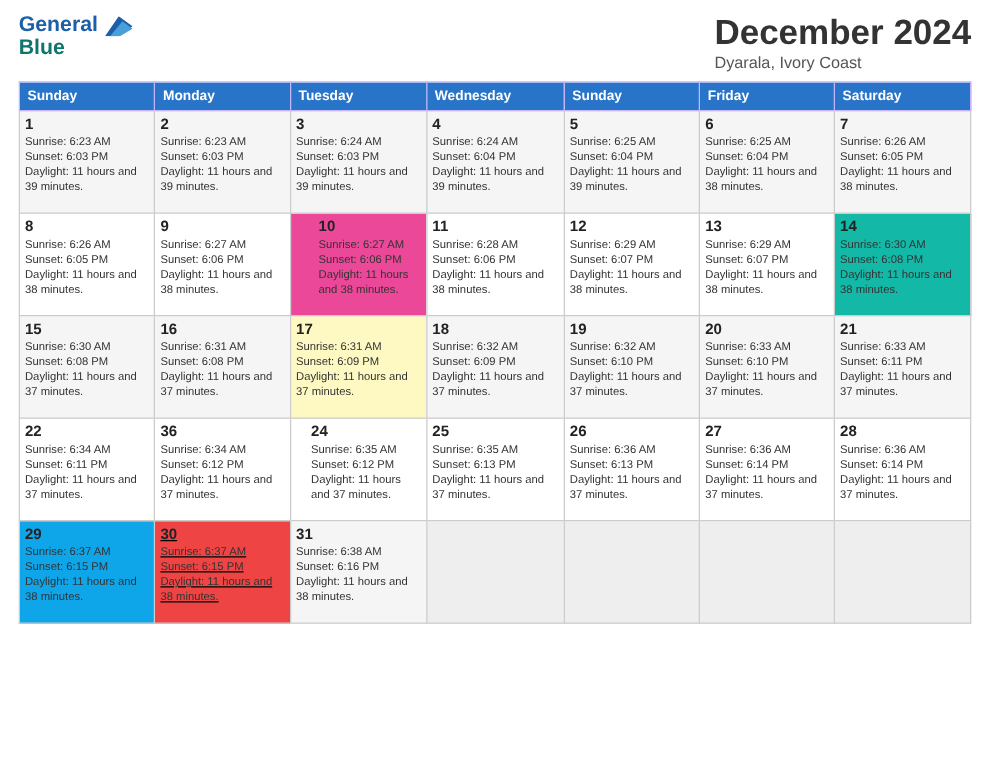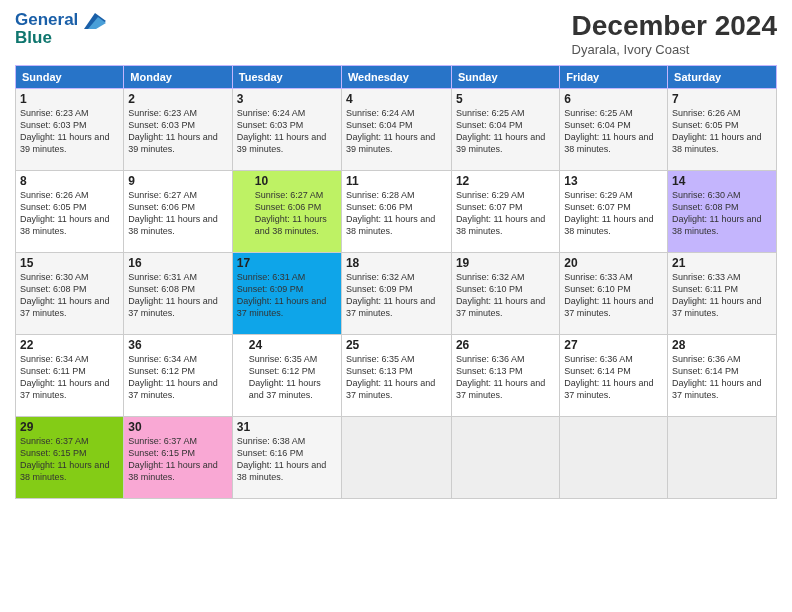--- a/index.html
+++ b/index.html
@@ -147,51 +147,51 @@
         </tr>
         <tr>
           <td style="background: rgb(255, 255, 255);">
             <span class="day-num">8</span>
             <div class="day-info">Sunrise: 6:26 AM<br>Sunset: 6:05 PM<br>Daylight: 11 hours and 38 minutes.</div>
           </td>
           <td style="background: rgb(255, 255, 255);">
             <span class="day-num">9</span>
             <div class="day-info">Sunrise: 6:27 AM<br>Sunset: 6:06 PM<br>Daylight: 11 hours and 38 minutes.</div>
           </td>
-          <td style="background: #bef264; padding-left: 22px;">
+          <td style="background: #ec4899; padding-left: 22px;">
             <span class="day-num">10</span>
             <div class="day-info">Sunrise: 6:27 AM<br>Sunset: 6:06 PM<br>Daylight: 11 hours and 38 minutes.</div>
           </td>
           <td style="background: rgb(255, 255, 255);">
             <span class="day-num">11</span>
             <div class="day-info">Sunrise: 6:28 AM<br>Sunset: 6:06 PM<br>Daylight: 11 hours and 38 minutes.</div>
           </td>
           <td style="background: rgb(255, 255, 255);">
             <span class="day-num">12</span>
             <div class="day-info">Sunrise: 6:29 AM<br>Sunset: 6:07 PM<br>Daylight: 11 hours and 38 minutes.</div>
           </td>
           <td style="background: rgb(255, 255, 255);">
             <span class="day-num">13</span>
             <div class="day-info">Sunrise: 6:29 AM<br>Sunset: 6:07 PM<br>Daylight: 11 hours and 38 minutes.</div>
           </td>
-          <td style="background: #c4b5fd;">
+          <td style="background: #14b8a6;">
             <span class="day-num">14</span>
             <div class="day-info">Sunrise: 6:30 AM<br>Sunset: 6:08 PM<br>Daylight: 11 hours and 38 minutes.</div>
           </td>
         </tr>
         <tr>
           <td style="background: rgb(245, 245, 245);">
             <span class="day-num">15</span>
             <div class="day-info">Sunrise: 6:30 AM<br>Sunset: 6:08 PM<br>Daylight: 11 hours and 37 minutes.</div>
           </td>
           <td style="background: rgb(245, 245, 245);">
             <span class="day-num">16</span>
             <div class="day-info">Sunrise: 6:31 AM<br>Sunset: 6:08 PM<br>Daylight: 11 hours and 37 minutes.</div>
           </td>
-          <td style="background: #0ea5e9;">
+          <td style="background: #fef9c3;">
             <span class="day-num">17</span>
             <div class="day-info">Sunrise: 6:31 AM<br>Sunset: 6:09 PM<br>Daylight: 11 hours and 37 minutes.</div>
           </td>
           <td style="background: rgb(245, 245, 245);">
             <span class="day-num">18</span>
             <div class="day-info">Sunrise: 6:32 AM<br>Sunset: 6:09 PM<br>Daylight: 11 hours and 37 minutes.</div>
           </td>
           <td style="background: rgb(245, 245, 245); margin-top: 32px;">
             <span class="day-num">19</span>
             <div class="day-info">Sunrise: 6:32 AM<br>Sunset: 6:10 PM<br>Daylight: 11 hours and 37 minutes.</div>
@@ -229,25 +229,25 @@
           <td style="background: rgb(255, 255, 255); margin-left: 16px;">
             <span class="day-num">27</span>
             <div class="day-info">Sunrise: 6:36 AM<br>Sunset: 6:14 PM<br>Daylight: 11 hours and 37 minutes.</div>
           </td>
           <td style="background: rgb(255, 255, 255);">
             <span class="day-num">28</span>
             <div class="day-info">Sunrise: 6:36 AM<br>Sunset: 6:14 PM<br>Daylight: 11 hours and 37 minutes.</div>
           </td>
         </tr>
         <tr>
-          <td style="background: #84cc16;">
+          <td style="background: #0ea5e9;">
             <span class="day-num">29</span>
             <div class="day-info">Sunrise: 6:37 AM<br>Sunset: 6:15 PM<br>Daylight: 11 hours and 38 minutes.</div>
           </td>
-          <td style="background: #f9a8d4;">
+          <td style="background: #ef4444; text-decoration: underline;">
             <span class="day-num">30</span>
             <div class="day-info">Sunrise: 6:37 AM<br>Sunset: 6:15 PM<br>Daylight: 11 hours and 38 minutes.</div>
           </td>
           <td style="background: rgb(245, 245, 245);">
             <span class="day-num">31</span>
             <div class="day-info">Sunrise: 6:38 AM<br>Sunset: 6:16 PM<br>Daylight: 11 hours and 38 minutes.</div>
           </td>
           <td style="background: rgb(238, 238, 238);"></td>
           <td style="background: rgb(238, 238, 238);"></td>
           <td style="background: rgb(238, 238, 238);"></td>

